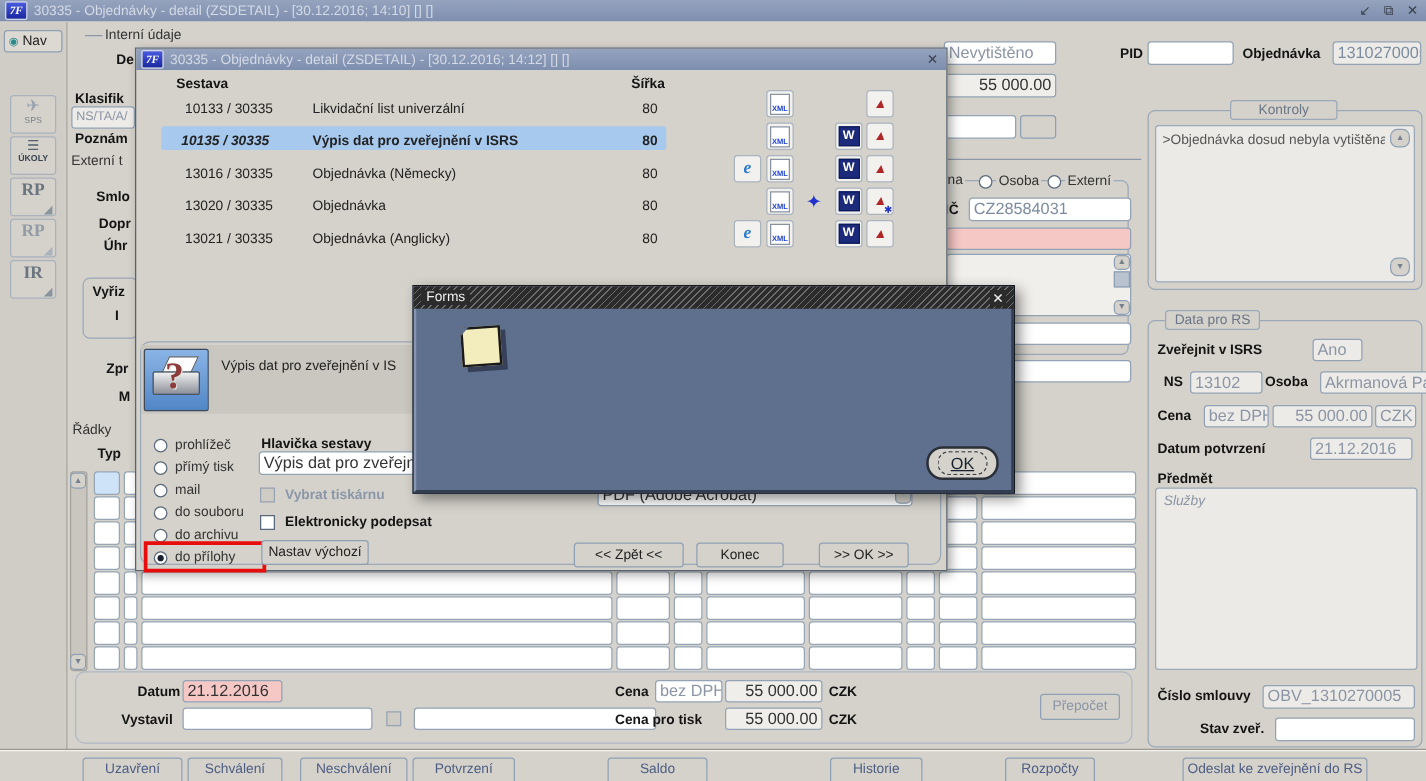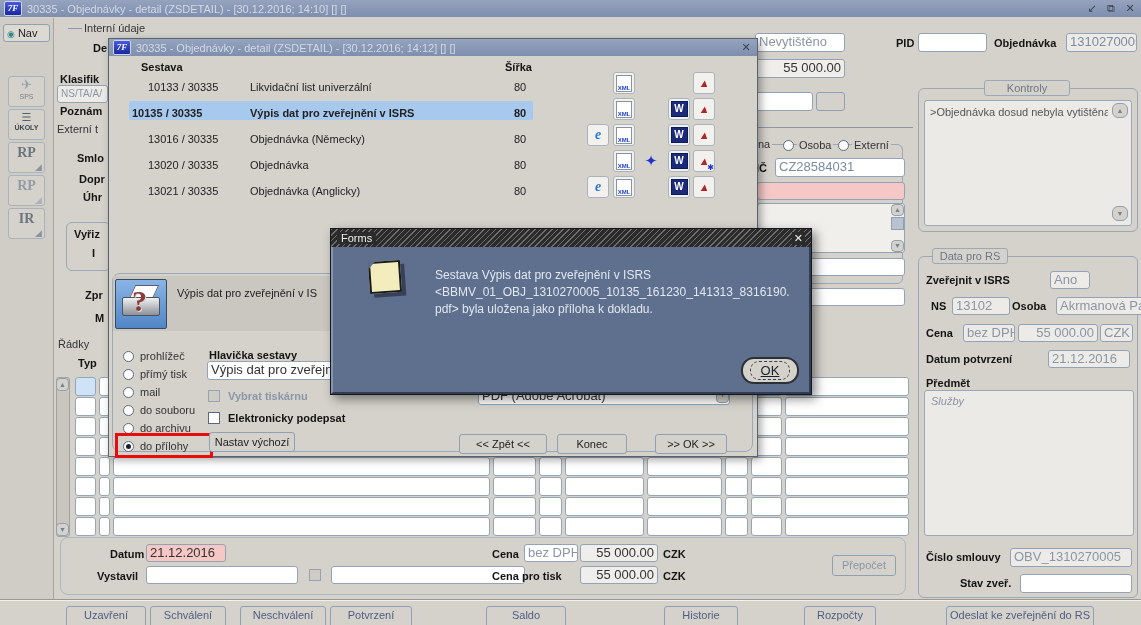--- a/index.html
+++ b/index.html
@@ -318,21 +318,21 @@
     <div class="rowtxt" style="left:39px;top:39px;">10133 / 30335</div>
     <div class="rowtxt" style="left:141px;top:39px;">Likvidační list univerzální</div>
     <div class="rowtxt" style="left:396px;top:39px;width:30px;text-align:center;">80</div>
     <div class="ricon" style="left:504px;top:33px;">
         <span class="xmlpage">XML</span>
       </div>
     <div class="ricon" style="left:584px;top:33px;">
         <span class="pdfg">▲</span>
       </div>
 
-    <div class="rowtxt" style="left:23px;top:65px;font-weight:bold;">10135 / 30335</div>
+    <div class="rowtxt" style="left:36px;top:65px;font-weight:bold;font-style:italic;">10135 / 30335</div>
     <div class="rowtxt" style="left:141px;top:65px;font-weight:bold;">Výpis dat pro zveřejnění v ISRS</div>
     <div class="rowtxt" style="left:396px;top:65px;width:30px;text-align:center;font-weight:bold;">80</div>
     <div class="ricon" style="left:504px;top:59px;">
         <span class="xmlpage">XML</span>
       </div>
     <div class="ricon" style="left:559px;top:59px;">
         <span class="wordg">W</span>
       </div>
     <div class="ricon" style="left:584px;top:59px;">
         <span class="pdfg">▲</span>
@@ -426,21 +426,18 @@
     <div class="btn" style="left:546px;top:395px;width:72px;height:20px;line-height:18px;">&gt;&gt; OK &gt;&gt;</div>
   </div>
 
   <div class="modal">
     <div class="inner"></div>
     <div class="mtitle">
       <span style="background:#2b2b2b;padding:0 4px;">Forms</span>
       <span style="margin-left:auto;background:#2b2b2b;padding:0 2px;">✕</span>
     </div>
     <div class="note" style="left:38px;top:32px;"></div>
-    <div class="abs" style="left:104px;top:38px;width:362px;color:#e2e7f0;font-size:12px;line-height:17px;white-space:pre-line;">Sestava Výpis dat pro zveřejnění v ISRS
-&lt;BBMV_01_OBJ_1310270005_10135_161230_141313_8316190.
-pdf&gt; byla uložena jako příloha k dokladu.</div>
     <div class="okbtn" style="left:410px;top:128px;">
       <span class="inner2">OK</span>
     </div>
   </div>
 
 </div>
 
 </body></html>

